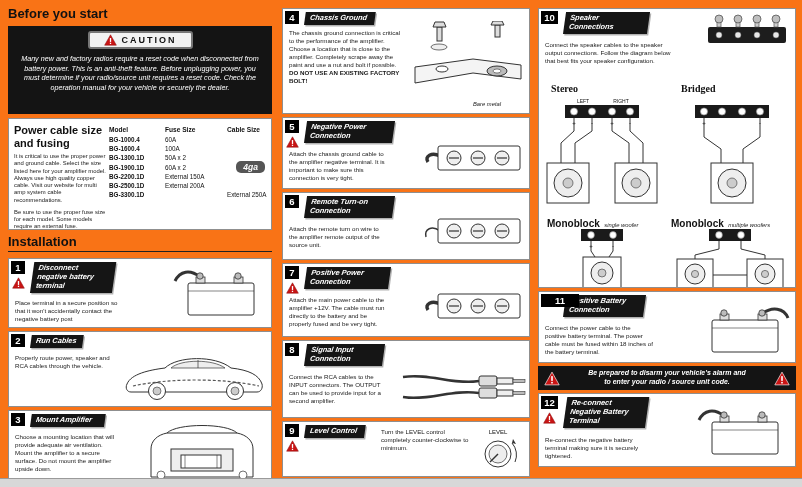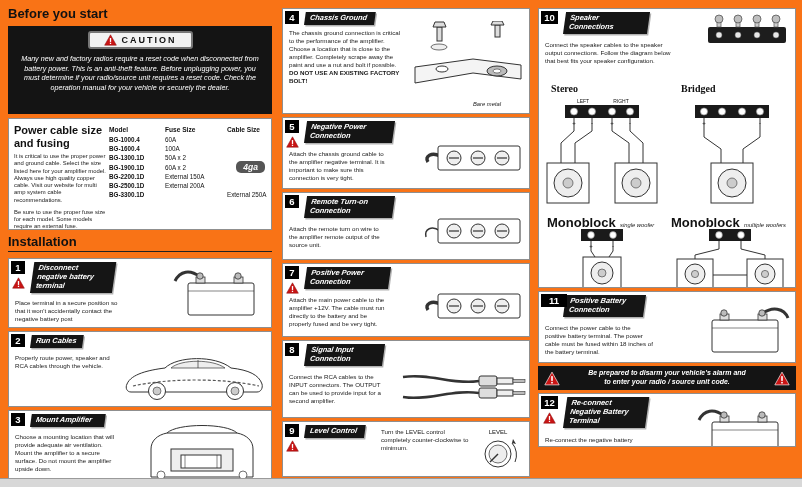--- a/index.html
+++ b/index.html
@@ -39,21 +39,21 @@
   .pt-hrow, .pt-row { display:grid; grid-template-columns:54px 60px 1fr; column-gap:2px; }
   .pt-hrow { font-weight:bold; font-size:6.6px; margin-bottom:2px; }
   .pt-row { font-size:6.3px; padding:1.1px 0; }
   .pt-row .m { font-weight:bold; }
   .badge { position:absolute; right:6px; top:42px; background:#555; color:#fff; border-radius:5px;
            padding:1px 7px; font-weight:bold; font-style:italic; font-size:8.5px; }
 
   
   .spk-head { position:absolute; font-weight:bold; font-size:10px;font-family:Liberation Serif, serif; }
   .mono-head { position:absolute; white-space:nowrap; }
-  .mono-b { font-weight:bold; font-size:13px; }
+  .mono-b { font-weight:bold; font-size:10px; }
   .mono-sub { font-style:italic; font-size:5.8px; color:#222; }
 
   
   .alarm { height:24px; background:#141414; margin-bottom:3px; display:flex; align-items:center;
            justify-content:space-between; padding:0 6px; }
   .alarm-text { color:#fff; font-weight:bold; font-style:italic; font-size:7px; line-height:1.25; text-align:center; flex:1; }
 
   .bottom-strip { position:absolute; left:0; right:0; bottom:0; height:9px; background:#d8d8d8; border-top:1px solid #9a9a9a; }
 </style>
 </head>
@@ -422,21 +422,21 @@
         <rect x="6" y="34" width="36" height="30" fill="#fff" stroke="#333"></rect>
         <circle cx="24" cy="49" r="10" fill="#eee" stroke="#333"></circle>
           <circle cx="24" cy="49" r="3.6" fill="#ccc" stroke="#333" stroke-width="0.6"></circle>
         <rect x="76" y="34" width="36" height="30" fill="#fff" stroke="#333"></rect>
         <circle cx="94" cy="49" r="10" fill="#eee" stroke="#333"></circle>
           <circle cx="94" cy="49" r="3.6" fill="#ccc" stroke="#333" stroke-width="0.6"></circle>
       </svg>
     </div>
 
     <div class="box" style="height:72px">
-      <div class="step-num" style="width:26px">11</div>
+      <div class="step-num" style="width:38px">11</div>
       <div class="banner" style="left:24px; width:80px;">Positive Battery Connection</div>
       <div class="body-text" style="left:6px; top:32px; width:108px;">Connect the power cable to the positive battery terminal. The power cable must be fused within 18 inches of the battery terminal.</div>
       <svg class="illus" style="right:4px; top:12px;" width="95" height="55" viewBox="0 0 95 55">
         <path d="M66 10 C 76 2, 88 4, 92 14" fill="none" stroke="#333" stroke-width="3"></path>
         <rect x="16" y="16" width="66" height="32" rx="2" fill="#fff" stroke="#333"></rect>
         <line x1="16" y1="24" x2="82" y2="24" stroke="#333" stroke-width="0.6"></line>
         <rect x="24" y="10" width="9" height="6" fill="#ddd" stroke="#333" stroke-width="0.8"></rect>
         <rect x="62" y="10" width="9" height="6" fill="#ddd" stroke="#333" stroke-width="0.8"></rect>
         <circle cx="28" cy="9" r="3.2" fill="#bbb" stroke="#333" stroke-width="0.8"></circle>
         <circle cx="66" cy="9" r="3.2" fill="#bbb" stroke="#333" stroke-width="0.8"></circle>
@@ -453,21 +453,21 @@
         <div>Be prepared to disarm your vehicle's alarm and</div>
         <div>to enter your radio / source unit code.</div>
       </div>
       <svg width="16" height="15" viewBox="0 0 20 18">
           <path d="M10 1 L19 17 L1 17 Z" fill="#c91414" stroke="#fff" stroke-width="0.8"></path>
           <rect x="9" y="6" width="2" height="6" fill="#fff"></rect>
           <rect x="9" y="13.2" width="2" height="2" fill="#fff"></rect>
         </svg>
     </div>
 
-    <div class="box" style="height:54px">
+    <div class="box" style="height:74px">
       <div class="step-num" style="width:17px">12</div>
       <svg class="warn-tri" style="top:18px; left:4px;" width="13" height="12" viewBox="0 0 20 18">
           <path d="M10 1 L19 17 L1 17 Z" fill="#c91414" stroke="#8c0d0d" stroke-width="0.8"></path>
           <rect x="9" y="6" width="2" height="6" fill="#fff"></rect>
           <rect x="9" y="13.2" width="2" height="2" fill="#fff"></rect>
         </svg>
       <div class="banner" style="left:24px; width:82px;">Re-connect Negative Battery Terminal</div>
       <div class="body-text" style="left:6px; top:42px; width:104px;">Re-connect the negative battery terminal making sure it is securely tightened.</div>
       <svg class="illus" style="right:4px; top:12px;" width="95" height="55" viewBox="0 0 95 55">
         <path d="M28 10 C 18 2, 8 4, 3 14" fill="none" stroke="#333" stroke-width="3"></path>

